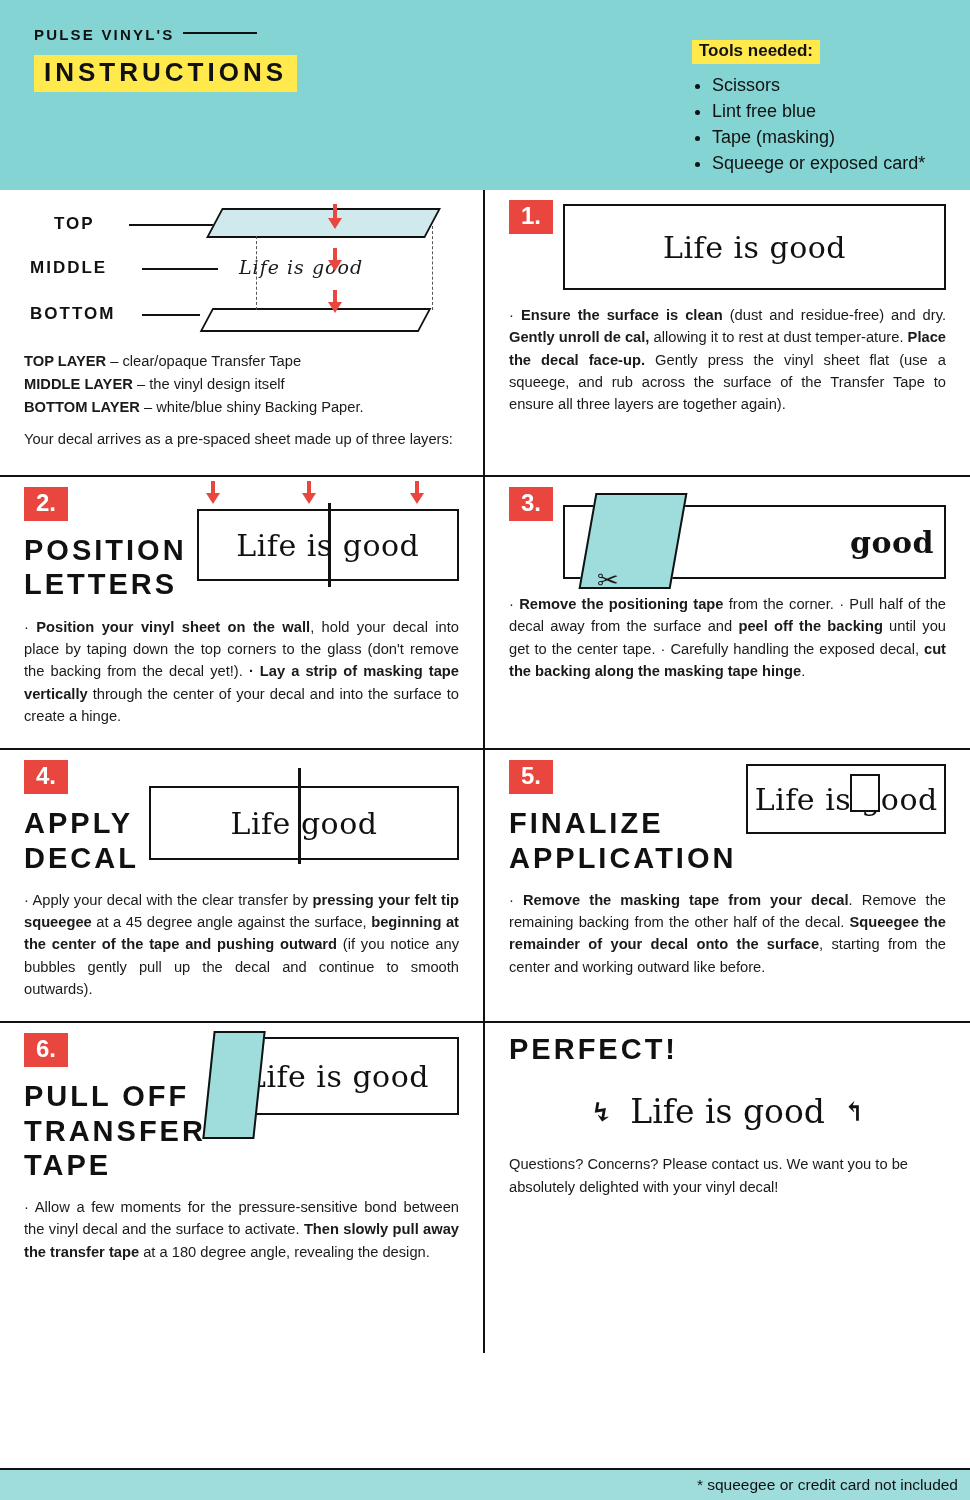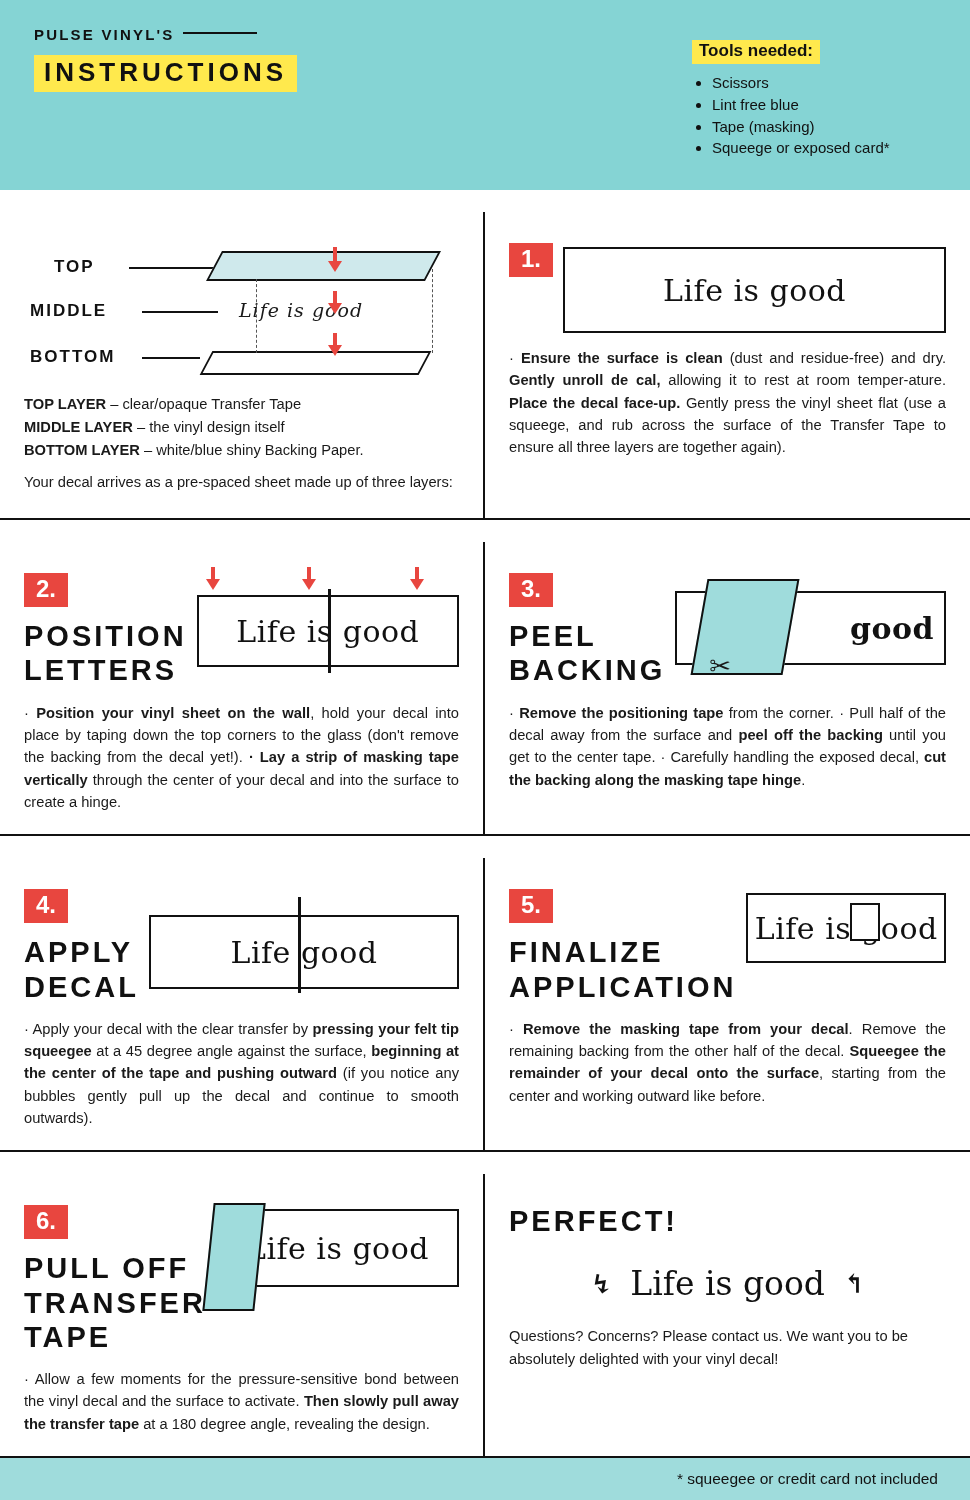--- a/index.html
+++ b/index.html
@@ -35,26 +35,26 @@
     font-size:26px;font-weight:700;letter-spacing:4px;padding:2px 10px 4px;
   }
   .tools{
     position:absolute;right:28px;top:40px;width:250px;
   }
   .tools-title{
     display:inline-block;background:#ffe94d;color:#111;
     font-size:17px;font-weight:700;padding:1px 7px 3px;
   }
   .tools ul{margin:8px 0 0 0;padding-left:20px;}
-  .tools li{font-size:15px;line-height:1.45;color:#111;}
+  .tools li{font-size:18px;line-height:1.45;color:#111;}
 
   
   .grid{position:relative;}
   .row{display:flex;border-bottom:2px solid #111;}
-  .cell{box-sizing:border-box;padding:31px 24px 14px 24px;position:relative;margin-top:22px;}
+  .cell{box-sizing:border-box;padding:10px 24px 14px 24px;position:relative;}
   .cell.left{width:485px;border-right:2px solid #111;}
   .cell.right{width:485px;}
 
   .stepnum{
     display:inline-block;background:#e8463f;color:#fff;
     font-weight:800;font-size:24px;
     padding:4px 12px 6px;line-height:1;
   }
   .stephead{
     font-size:29px;font-weight:800;letter-spacing:3px;line-height:1.18;
@@ -105,24 +105,24 @@
     font-family:"DejaVu Serif", serif;font-size:33px;color:#111;
     display:flex;align-items:center;justify-content:center;gap:18px;
   }
   .spark{color:#111;font-size:26px;font-weight:700;}
   .contact{font-size:14.7px;line-height:1.55;}
   .contact p{margin:0 0 14px 0;}
   .contact b{font-weight:700;}
 
   
   .footer{
-    position:absolute;left:0;bottom:0;width:970px;height:44px;
+    position:absolute;left:0;bottom:0;width:970px;height:32px;
     background:#9fdcdc;border-top:2px solid #111;
     display:flex;align-items:center;justify-content:flex-end;
-    padding-right:32px;box-sizing:border-box;
+    padding-right:12px;box-sizing:border-box;
     font-size:15.5px;color:#111;
   }
 </style>
 </head>
 <body>
 
 <div class="page">
 
   <div class="header">
     <div class="brand">
@@ -190,21 +190,21 @@
             <span class="stepnum">1.</span>
           </div>
           <div class="art">
             <div class="decalbox" style="height:82px;margin-top:4px;">
               <span>Life is good</span>
             </div>
           </div>
         </div>
         <div class="bodytext">
           <p>
-            <span>· </span><b>Ensure the surface is clean</b><span> (dust and residue-free) and dry. </span><b>Gently unroll de cal,</b><span> allowing it to rest at room temper-ature. </span><b>Place the decal face-up.</b><span> Gently press the vinyl sheet flat (use a squeege, and rub across the surface of the Transfer Tape to ensure all three layers are together again).</span>
+            <span>· </span><b>Ensure the surface is clean</b><span> (dust and residue-free) and dry. </span><b>Gently unroll de cal,</b><span> allowing it to rest at dust temper-ature. </span><b>Place the decal face-up.</b><span> Gently press the vinyl sheet flat (use a squeege, and rub across the surface of the Transfer Tape to ensure all three layers are together again).</span>
           </p>
         </div>
       </div>
     </div>
 
     <div class="row">
 
       <div class="cell left">
         <div class="head-row">
           <div class="head-col">
@@ -230,22 +230,20 @@
             <span>· </span><b>Position your vinyl sheet on the wall</b><span>, hold your decal into place by taping down the top corners to the glass (don't remove the backing from the decal yet!).
 </span><b>· Lay a strip of masking tape vertically</b><span> through the center of your decal and into the surface to create a hinge.</span>
           </p>
         </div>
       </div>
 
       <div class="cell right">
         <div class="head-row">
           <div class="head-col">
             <span class="stepnum">3.</span>
-            <div class="stephead" style="white-space:pre-line;">PEEL
-BACKING</div>
           </div>
           <div class="art" style="position:relative;">
             <div class="decalbox" style="height:70px;margin-top:18px;justify-content:flex-end;padding-right:10px;position:relative;overflow:visible;font-weight:bold;">
               <span>good</span>
               <span style="position:absolute;left:22px;top:-14px;width:88px;height:92px;background:#9fdcdc;border:2px solid #111;transform:skewX(-10deg);"></span>
             </div>
             <span style="position:absolute;left:34px;top:78px;font-size:26px;">✂</span>
           </div>
         </div>
         <div class="bodytext">

